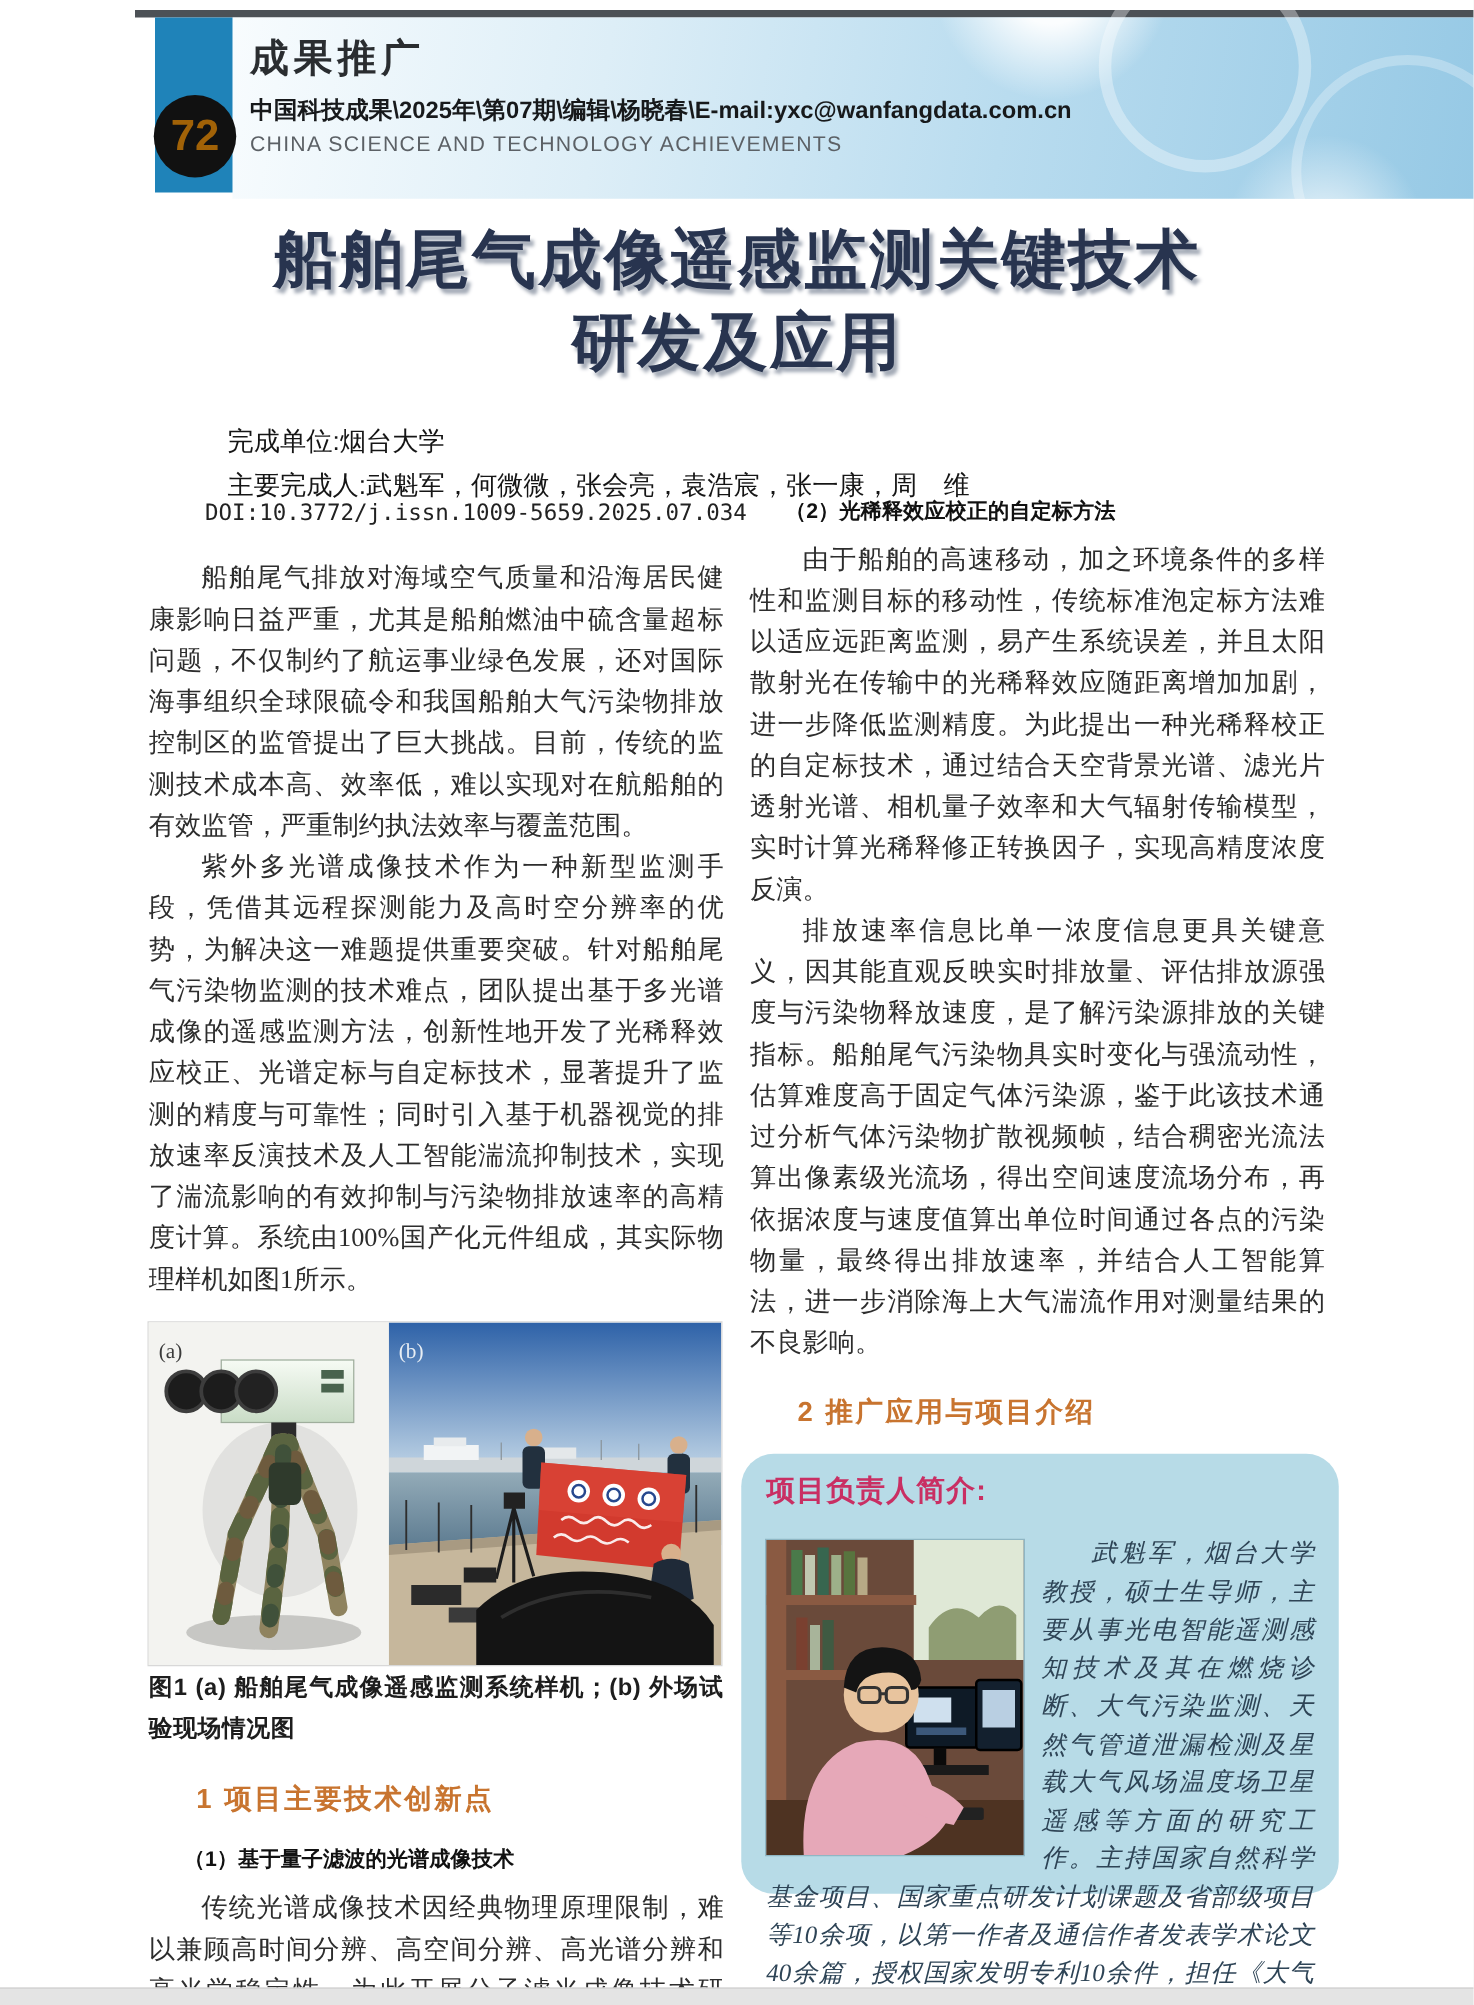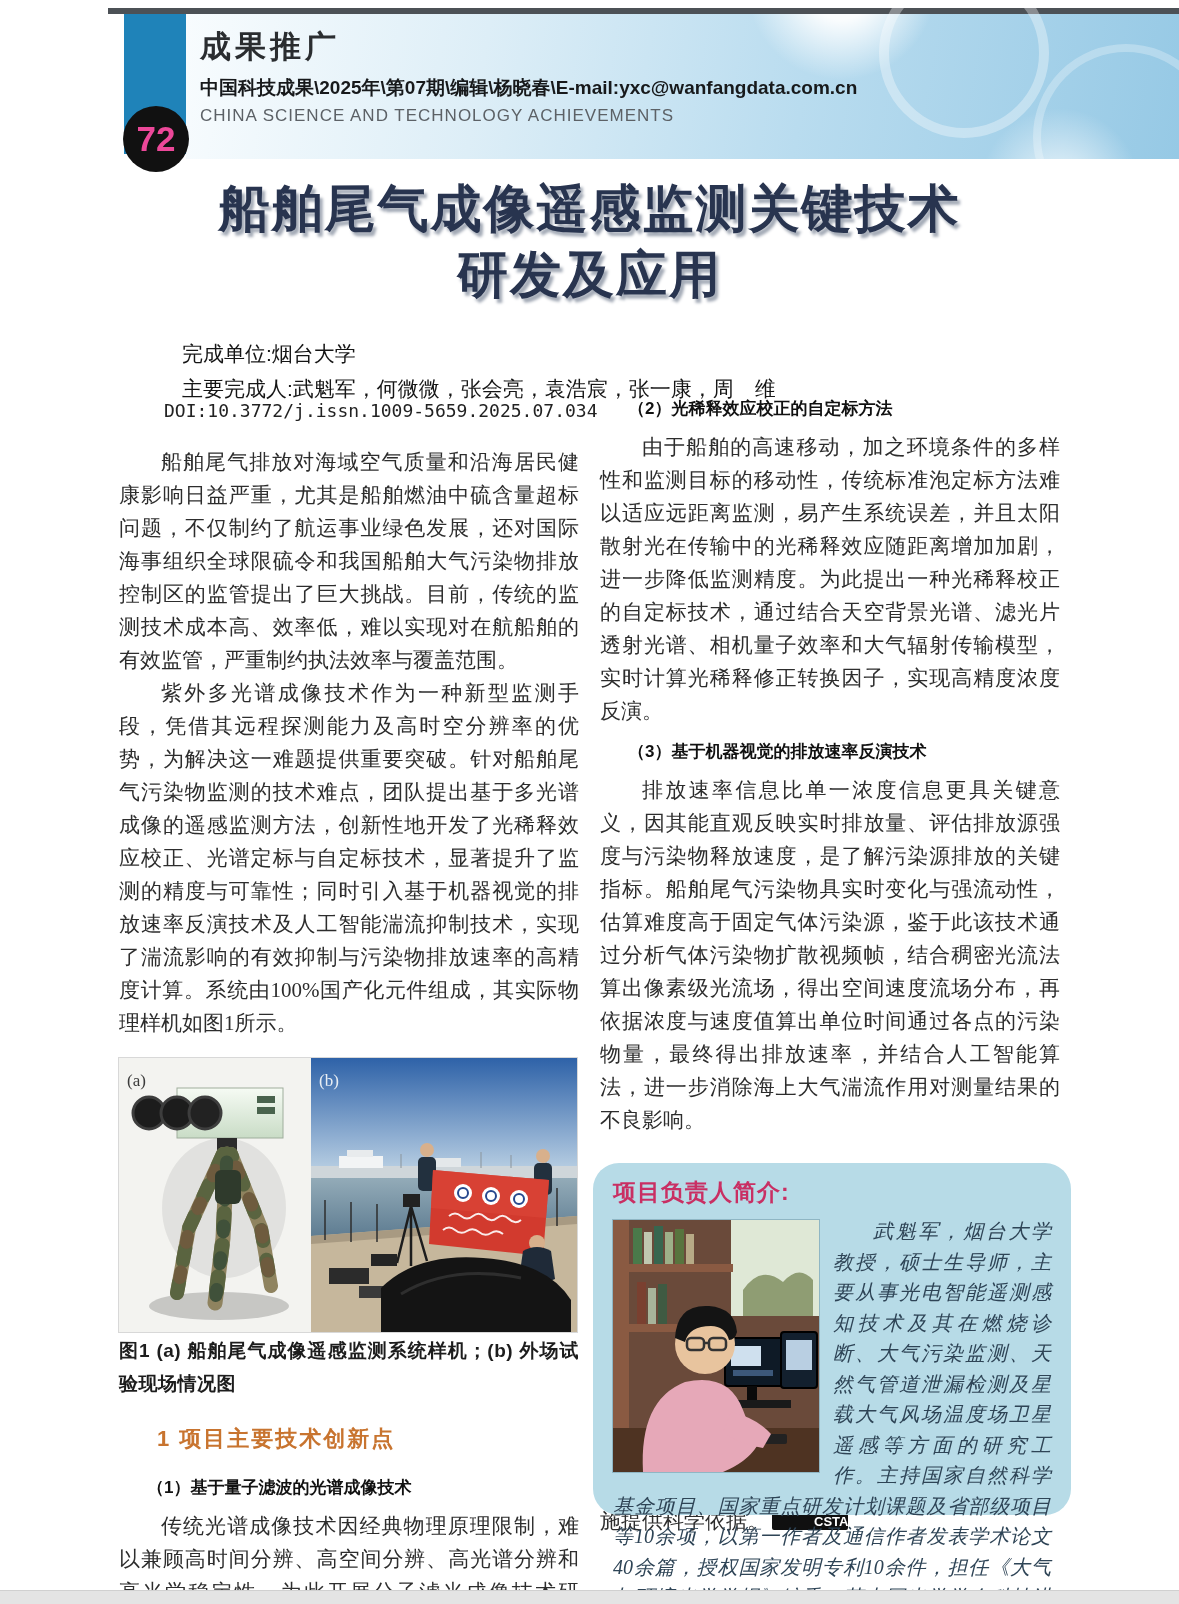--- a/index.html
+++ b/index.html
@@ -11,22 +11,22 @@
   .banner{position:absolute;left:186px;top:14px;right:0;height:145px;
     background:
       radial-gradient(circle at 66% -20%, rgba(255,255,255,.95) 0 34px, rgba(255,255,255,0) 95px),
       radial-gradient(circle at 88% 120%, rgba(255,255,255,.55) 0 26px, rgba(255,255,255,0) 80px),
       linear-gradient(100deg,#f8fcfe 0%,#ddeef7 30%,#b9dcef 62%,#96c9e5 100%);}
   .banner:before{content:"";position:absolute;right:130px;top:-46px;width:150px;height:150px;border-radius:50%;
     border:10px solid rgba(255,255,255,.35);}
   .banner:after{content:"";position:absolute;right:-40px;top:30px;width:170px;height:170px;border-radius:50%;
     border:8px solid rgba(255,255,255,.28);}
   .blue-bar{position:absolute;left:124px;top:14px;width:62px;height:140px;background:#1f83b9;}
-  .page-badge{position:absolute;left:123px;top:106px;width:66px;height:66px;border-radius:50%;background:#111;
-    color:#ec4899;display:flex;align-items:center;justify-content:center;
+  .page-badge{position:absolute;left:123px;top:76px;width:66px;height:66px;border-radius:50%;background:#111;
+    color:#a16207;display:flex;align-items:center;justify-content:center;
     font-family:"Liberation Sans",sans-serif;font-size:35px;font-weight:bold;z-index:3;}
   .banner-inner{position:absolute;left:14px;top:12px;z-index:2;}
   .banner-title{font-size:31px;font-weight:bold;color:#2a2d30;letter-spacing:4px;font-family:"Liberation Serif",serif;}
   .banner-line2{font-size:19px;font-weight:bold;color:#17191b;margin-top:7px;font-family:"Liberation Sans",sans-serif;}
   .banner-line3{font-size:17px;color:#5c6166;margin-top:5px;letter-spacing:1px;font-family:"Liberation Sans",sans-serif;}
 
   
   .article-title{position:absolute;left:0;right:0;top:176px;text-align:center;
     font-family:"Liberation Serif","DejaVu Serif",serif;font-weight:bold;color:#28344f;
     font-size:51px;line-height:66px;letter-spacing:2px;
@@ -56,21 +56,21 @@
     font-size:19px;color:#1d1d1d;letter-spacing:0.5px;}
 
   
   .csta{display:inline-block;background:#101010;color:#fff;font-family:"Liberation Sans",sans-serif;
     font-weight:bold;font-size:13px;line-height:17px;padding:0 0;margin-left:4px;vertical-align:2px;border-radius:2px;}
 
   
   .leader-box{position:absolute;left:593px;top:1163px;width:478px;height:352px;background:#b7dbe7;
     border-radius:26px;box-sizing:border-box;padding:14px 20px 12px 20px;}
   .leader-heading{font-family:"Liberation Sans",sans-serif;font-weight:bold;font-size:23px;color:#c92f63;
-    letter-spacing:1px;margin-bottom:8px;}
+    letter-spacing:1px;margin-bottom:20px;}
   .leader-photo{float:left;width:206px;height:252px;margin:4px 14px 4px 0;outline:1px solid #8fb6c4;}
   .leader-bio{font-size:20px;line-height:30.5px;color:#2e4456;text-align:justify;text-indent:2em;
     font-style:italic;font-family:"Liberation Serif",serif;margin:0;}
 
   .bottom-edge{position:absolute;left:0;right:0;bottom:0;height:13px;background:#e4e4e4;border-top:1px solid #d0d0d0;}
 </style>
 </head>
 <body>
 
 <div class="page">
@@ -216,21 +216,20 @@
     <div class="caption">图1 (a) 船舶尾气成像遥感监测系统样机；(b) 外场试验现场情况图</div>
 
     <div class="sechead">1 项目主要技术创新点</div>
     <div class="subhead">（1）基于量子滤波的光谱成像技术</div>
     <p>传统光谱成像技术因经典物理原理限制，难以兼顾高时间分辨、高空间分辨、高光谱分辨和高光学稳定性。为此开展分子滤光成像技术研究，提出基于Faraday旋光效应的分子滤光技术，综合考虑顺磁分子Zeeman效应等物理机制，构建理论模型并开发新型分子滤光器，实现复杂燃烧环境下单组分浓度图像的高分辨提取，为船舶尾气遥感监测提供了创新技术基础。</p>
   </div>
 
   <div class="col col-right">
     <div class="subhead" style="margin-top:0">（2）光稀释效应校正的自定标方法</div>
     <p>由于船舶的高速移动，加之环境条件的多样性和监测目标的移动性，传统标准泡定标方法难以适应远距离监测，易产生系统误差，并且太阳散射光在传输中的光稀释效应随距离增加加剧，进一步降低监测精度。为此提出一种光稀释校正的自定标技术，通过结合天空背景光谱、滤光片透射光谱、相机量子效率和大气辐射传输模型，实时计算光稀释修正转换因子，实现高精度浓度反演。</p>
-    <div class="subhead">（3）基于机器视觉的排放速率反演技术</div>
     <p>排放速率信息比单一浓度信息更具关键意义，因其能直观反映实时排放量、评估排放源强度与污染物释放速度，是了解污染源排放的关键指标。船舶尾气污染物具实时变化与强流动性，估算难度高于固定气体污染源，鉴于此该技术通过分析气体污染物扩散视频帧，结合稠密光流法算出像素级光流场，得出空间速度流场分布，再依据浓度与速度值算出单位时间通过各点的污染物量，最终得出排放速率，并结合人工智能算法，进一步消除海上大气湍流作用对测量结果的不良影响。</p>
     <div class="sechead">2 推广应用与项目介绍</div>
     <p><span>该系统已获得授权国家发明专利9件（ZL201910919089.4、ZL201811083159.9、ZL201811081873.4等）。系统已与海事局、科学研究院及多家公司开展合作研究，并实现了大规模、高稳定、高性能的实时可视化监测。系统的应用推动了船舶行业的环保转型，为海洋生态环境的保护做出了积极贡献，并且收集的数据具有高研究价值，能够深入分析船舶排放的影响、趋势和模式，为制定更加有效的政策和环境管理措施提供科学依据。</span><span class="csta">CSTA</span></p>
   </div>
 
   <div class="leader-box">
     <div class="leader-heading">项目负责人简介:</div>
     <div class="leader-photo">
       <svg width="206" height="252" viewBox="0 0 206 252">
         <rect x="0" y="0" width="206" height="252" fill="#6a4a3a"></rect>

